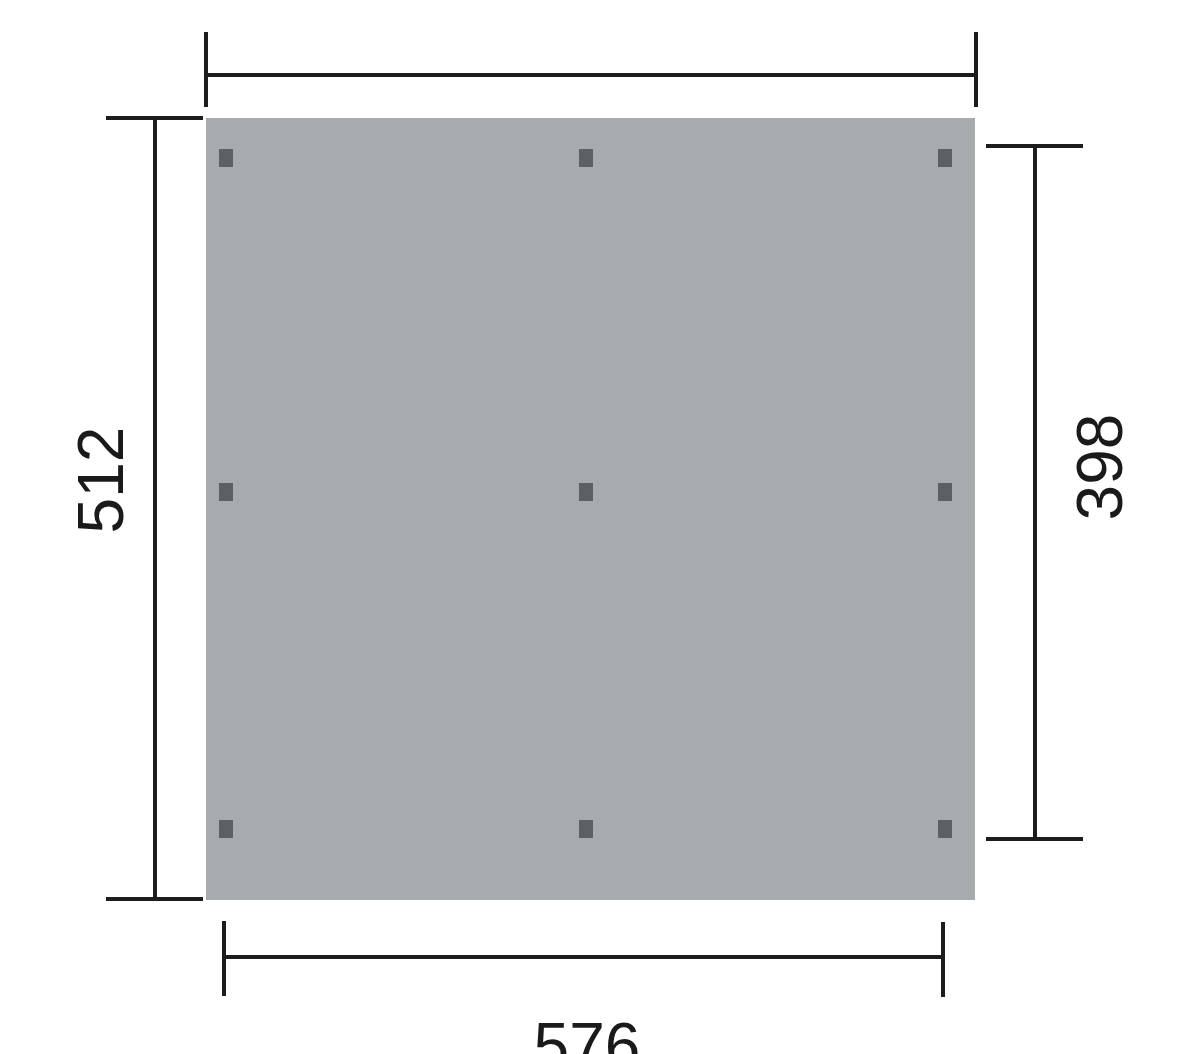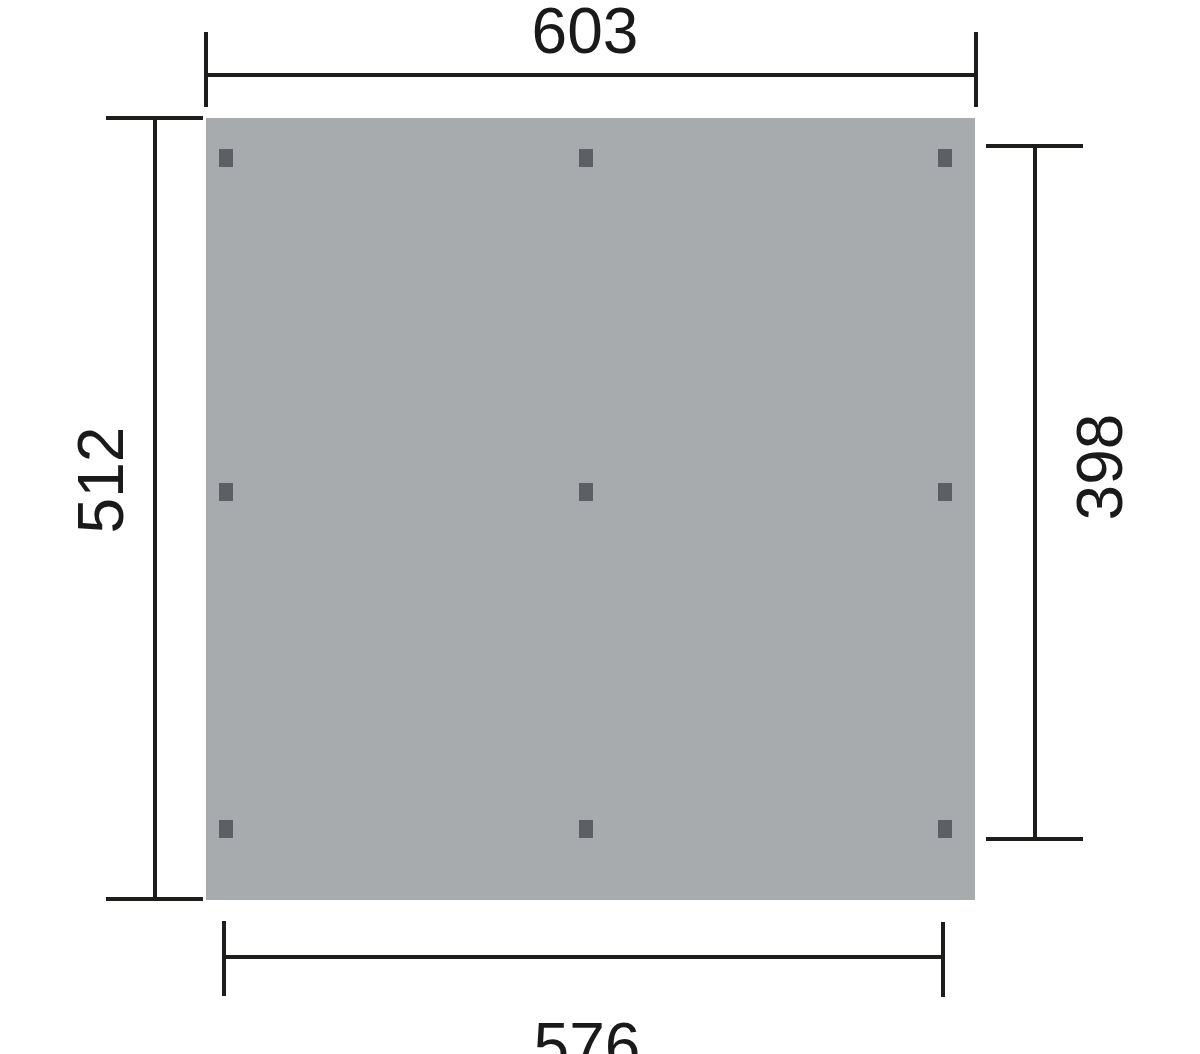--- a/index.html
+++ b/index.html
@@ -49,21 +49,20 @@
   }
   .dim-num.rot {
     transform: translate(-50%, -50%) rotate(-90deg);
   }
 </style>
 </head>
 <body>
 
 <div class="canvas">
 
-  <div class="dim-num" style="left:585px; top:31px;">603</div>
   <div class="hline" style="left:206px; top:73px; width:770px;"></div>
   <div class="vtick" style="left:204px; top:32px;"></div>
   <div class="vtick" style="left:974px; top:32px;"></div>
 
   <div class="surface"></div>
 
   <div class="post" style="left:219px; top:149px;"></div>
   <div class="post" style="left:579px; top:149px;"></div>
   <div class="post" style="left:938px; top:149px;"></div>
   <div class="post" style="left:219px; top:483px;"></div>

